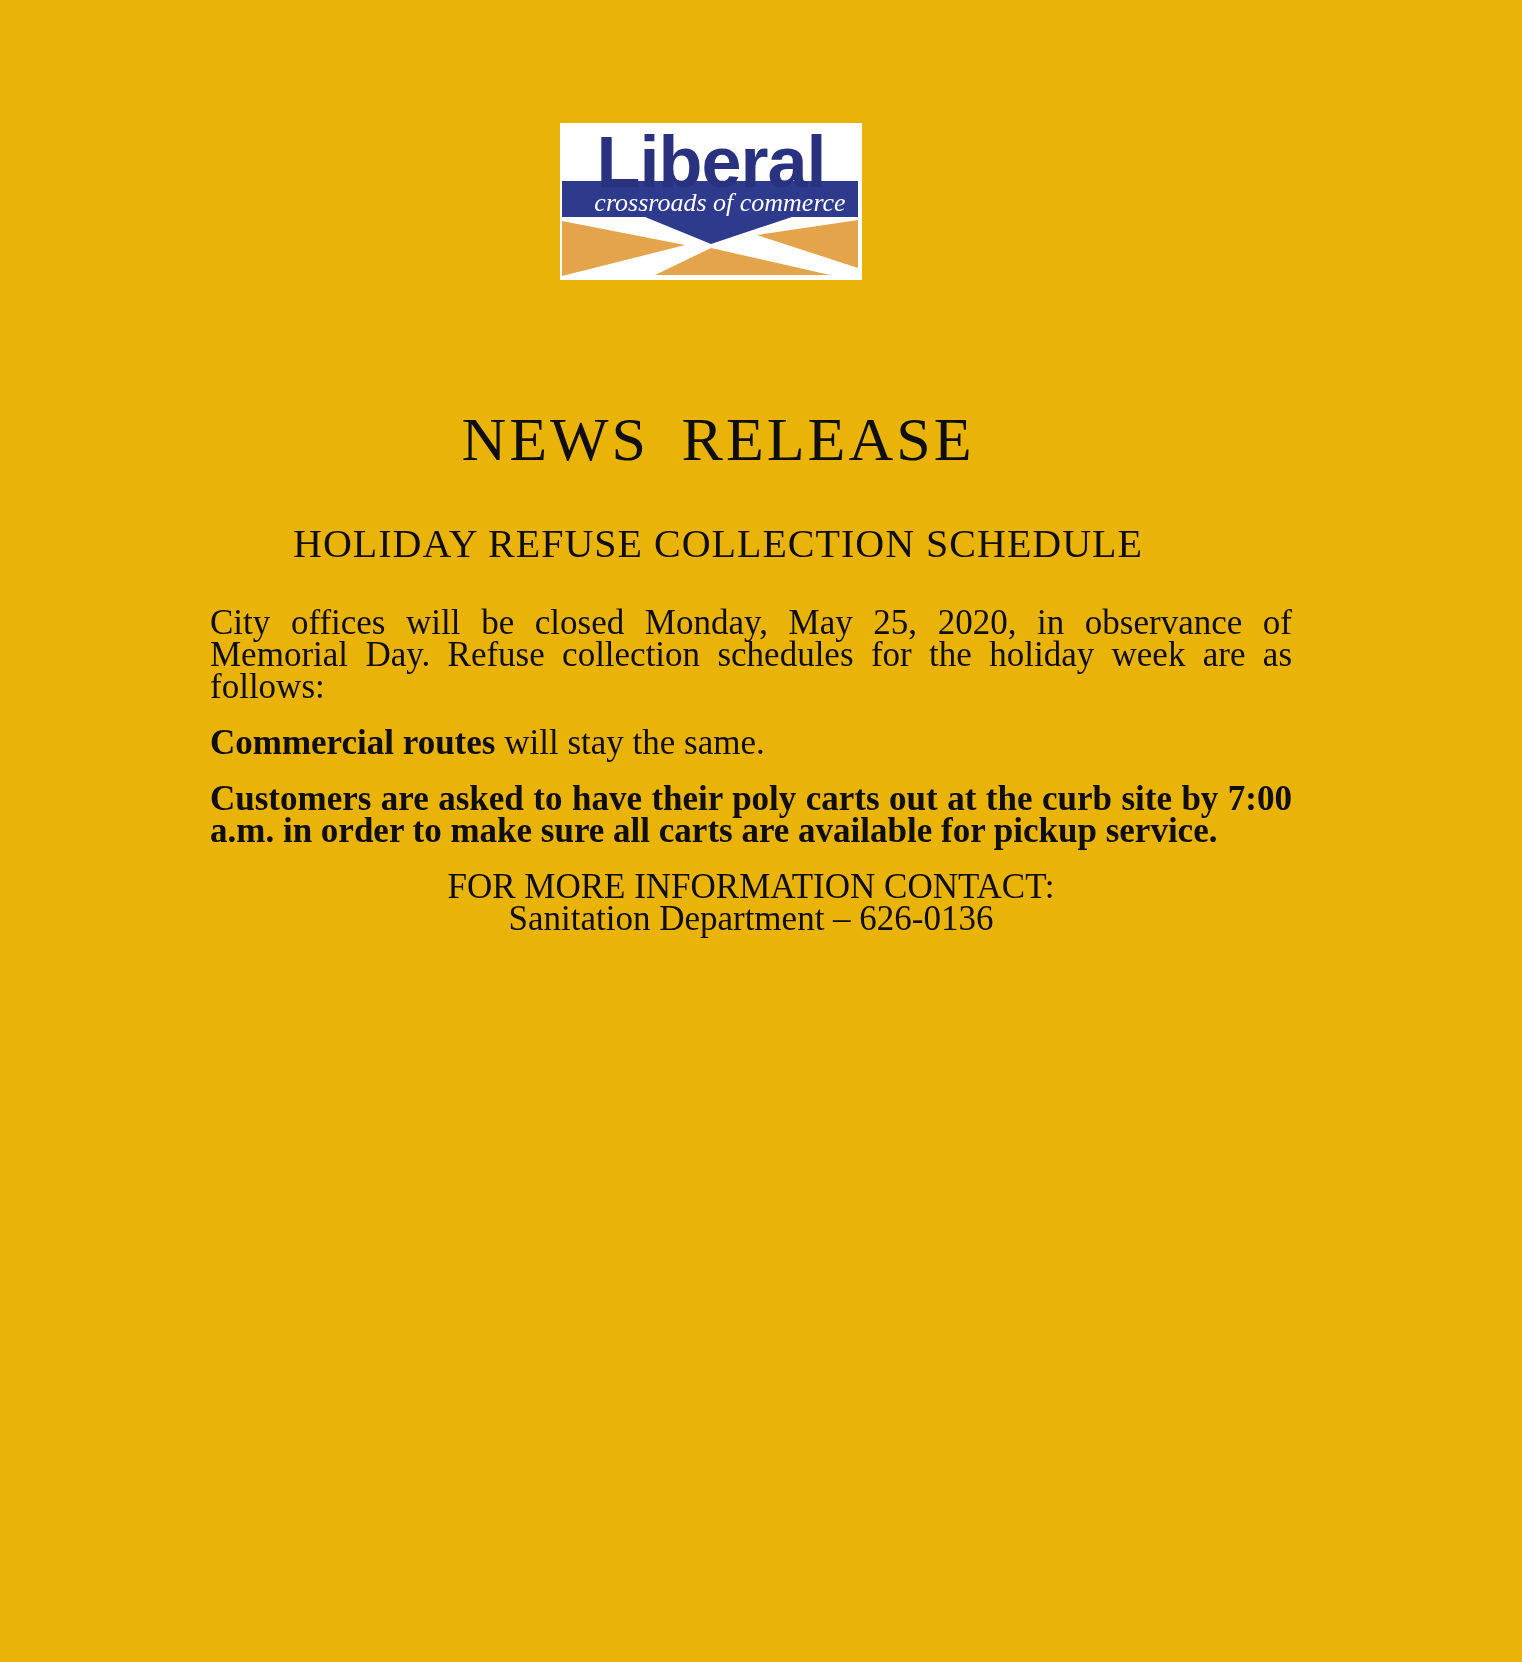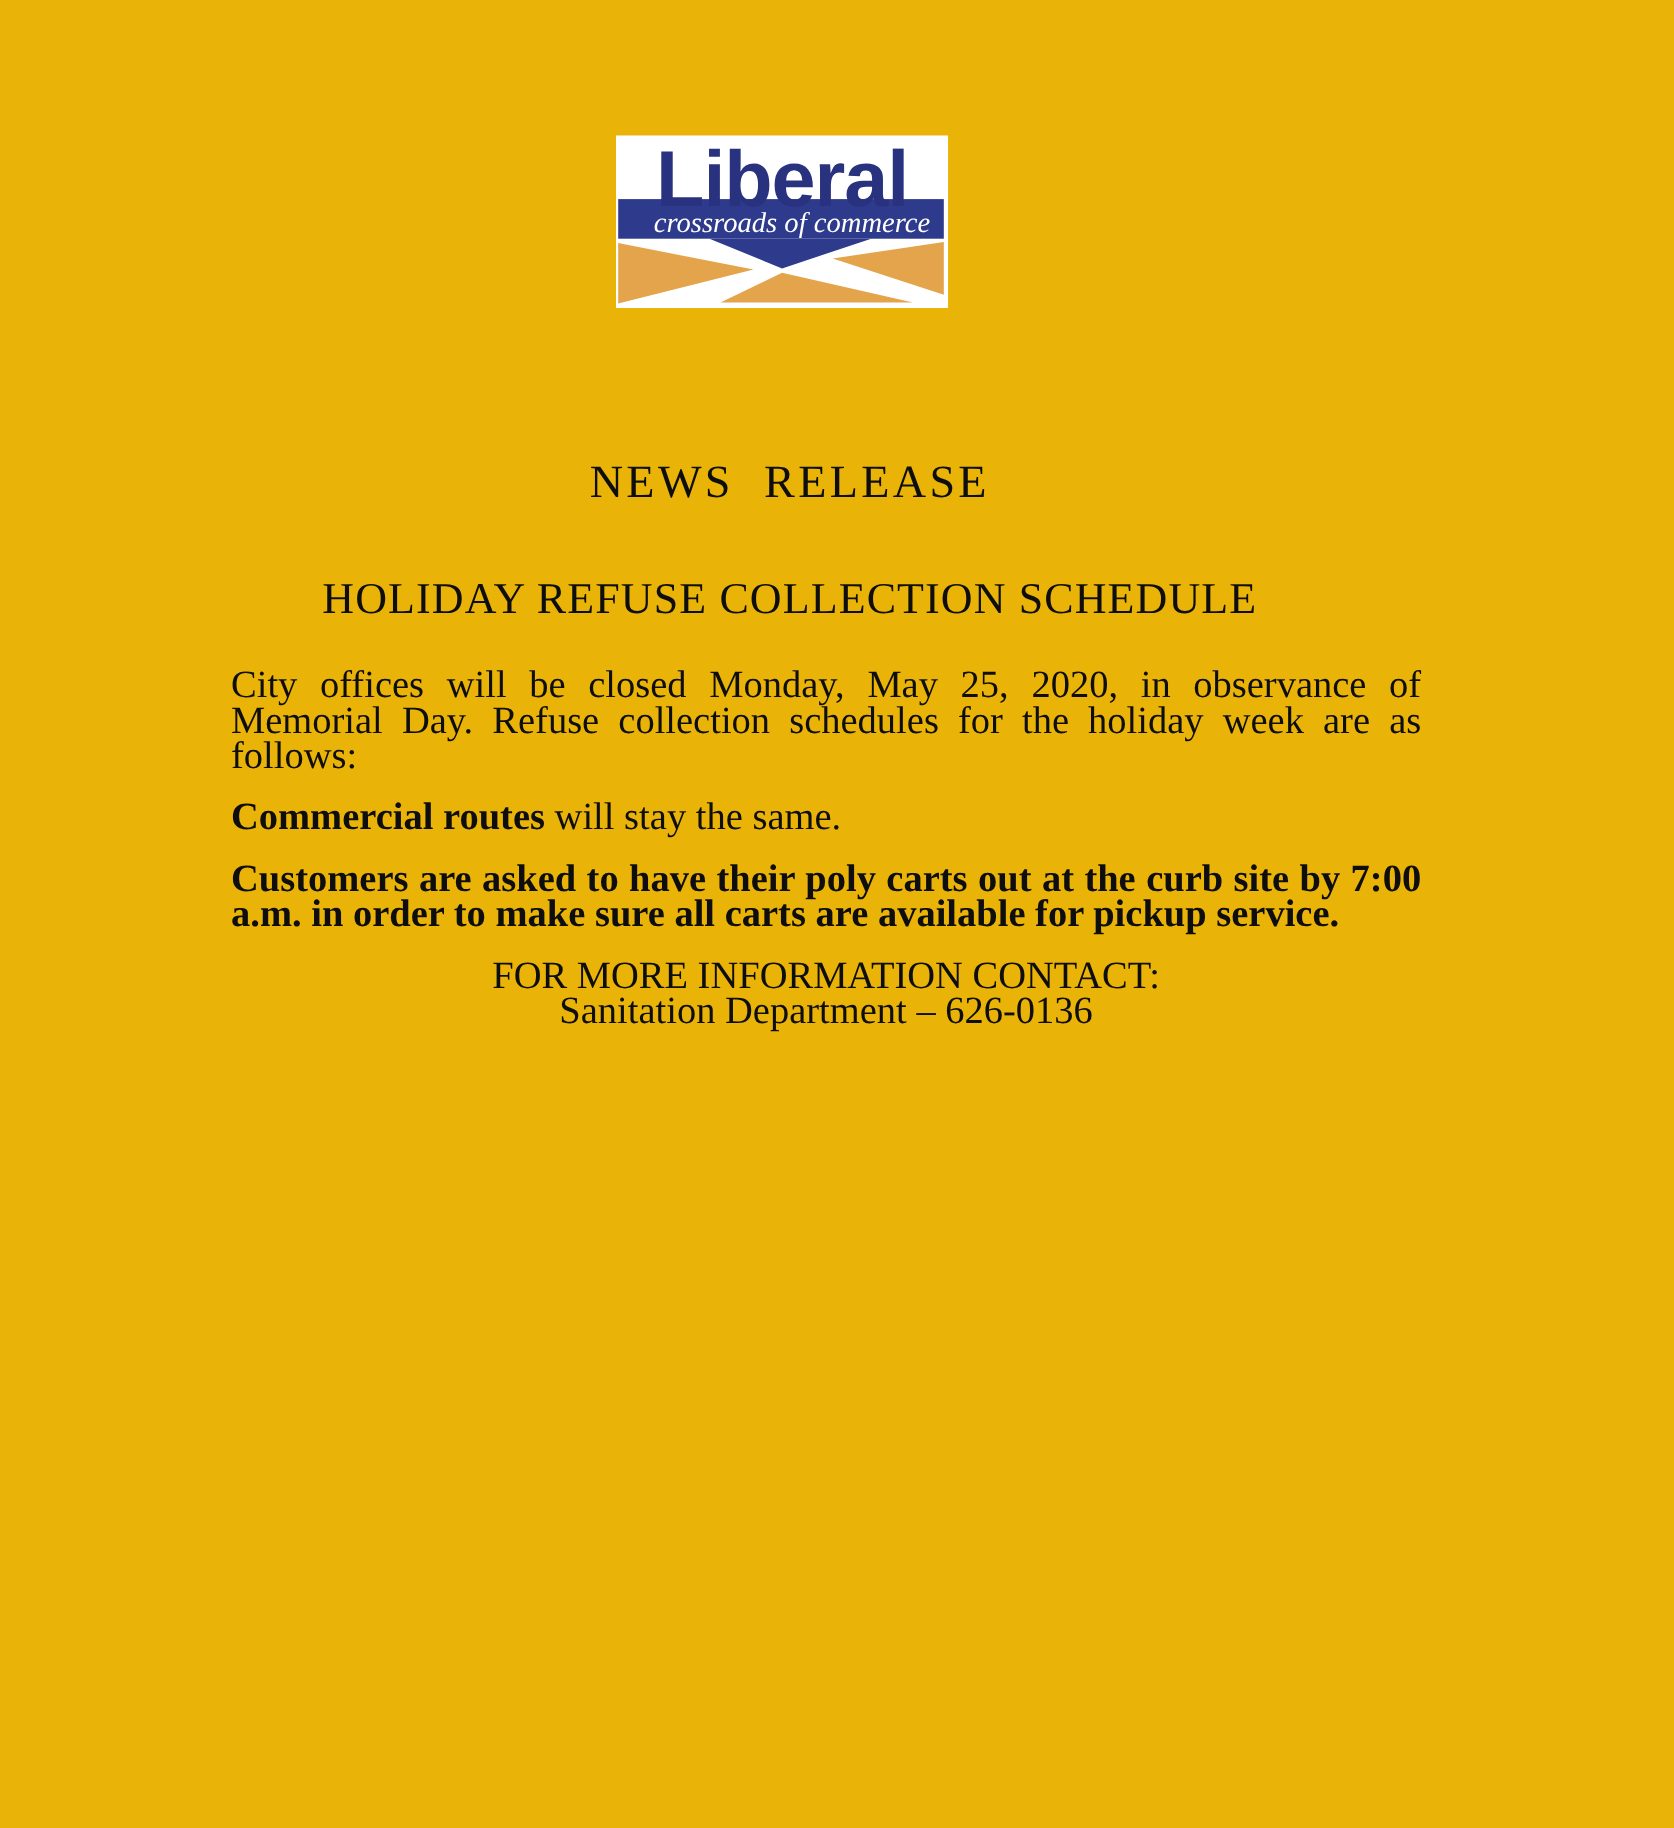--- a/index.html
+++ b/index.html
@@ -31,21 +31,21 @@
     font-family: "Liberation Serif", serif;
     font-style: italic;
     font-size: 26px;
   }
   .doc-title {
     position: absolute;
     top: 406px;
     left: 0;
     width: 1436px;
     text-align: center;
-    font-size: 42px;
+    font-size: 62px;
     line-height: 66px;
     letter-spacing: 3px;
     word-spacing: 14px;
     white-space: nowrap;
   }
   .doc-subtitle {
     position: absolute;
     top: 524px;
     left: 0;
     width: 1436px;

